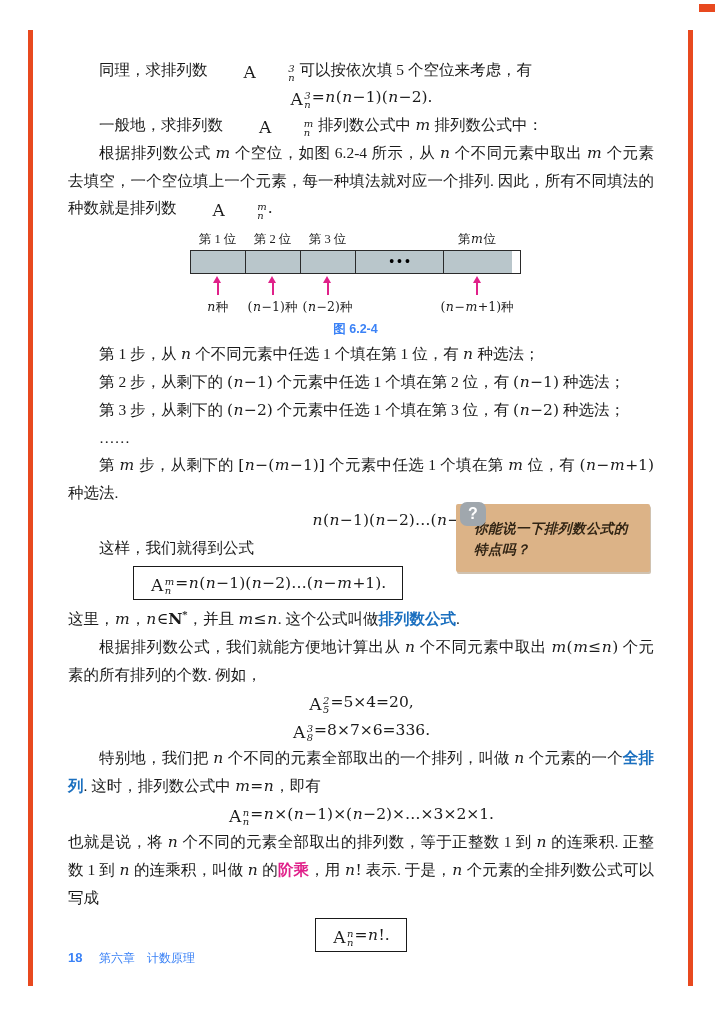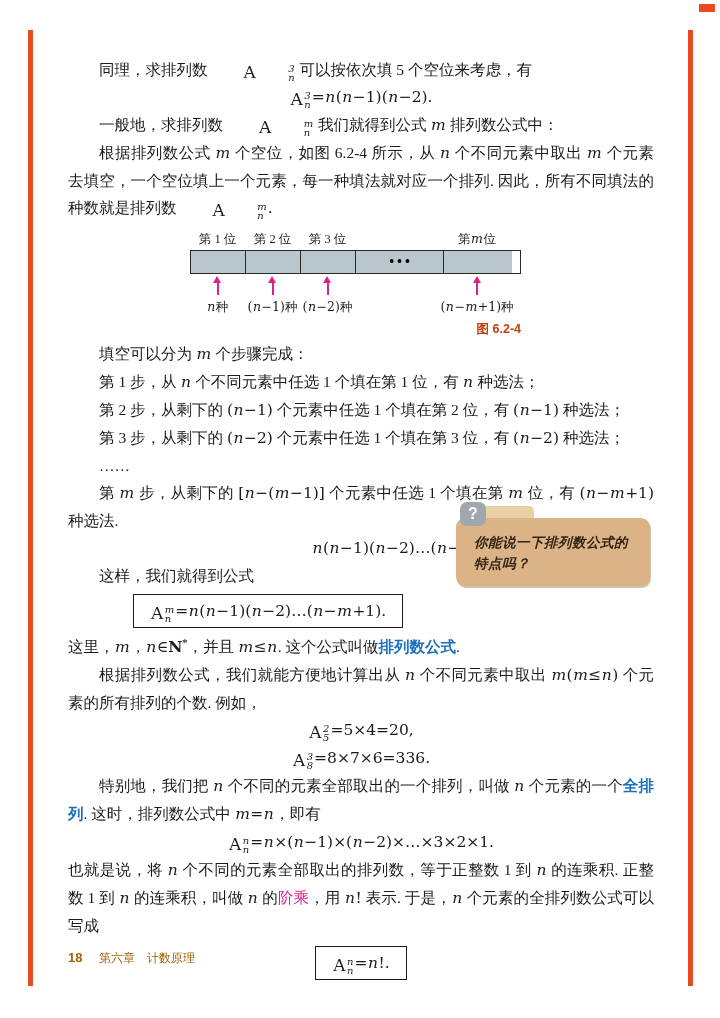--- a/index.html
+++ b/index.html
@@ -28,21 +28,21 @@
   }
   .para{margin:0;}
   .indent{text-indent:2em;}
   
   .sg-txt{}
   .sg-v{font-family:"DejaVu Serif",serif;font-style:italic;padding:0 .5px;}
   .sg-f{font-family:"DejaVu Serif","DejaVu Sans",serif;}
   .sg-bf{font-family:"DejaVu Serif",serif;font-weight:700;}
   .sg-sup{font-family:"DejaVu Serif",serif;vertical-align:super;font-size:10px;font-weight:700;line-height:0;}
   .sg-blue{color:var(--blue);font-weight:700;}
-  .sg-mag{color:var(--magenta);font-weight:400;}
+  .sg-mag{color:var(--magenta);font-weight:700;}
   .mA{display:inline-flex;align-items:center;font-family:"DejaVu Serif",serif;line-height:1;vertical-align:-3px;margin:0 1px;}
   .mA-L{font-size:17px;}
   .mA-S{display:inline-flex;flex-direction:column;font-size:10px;font-style:italic;margin-left:1.5px;}
   .mA-sup,.mA-sub{display:block;line-height:9px;height:9px;}
   
   .formula-line{text-align:center;margin:0;}
   .formula-line.left-offset{text-align:center;margin-left:100px;}
   .fbox-row{margin:5px 0;}
   .fbox-row.left{margin-left:65px;}
   .fbox-row.center{text-align:center;margin:7px 0;}
@@ -57,32 +57,32 @@
   .fig-top{margin-bottom:3px;height:17px;}
   .fig-boxes{display:flex;border:1px solid #2a2a2a;height:24px;}
   .fig-boxes .cell{background:var(--box-fill);border-right:1px solid #2a2a2a;display:flex;align-items:center;justify-content:center;}
   .fig-boxes .cell.last{border-right:none;}
   .fig-boxes .dots{font-weight:700;font-size:14px;letter-spacing:3px;color:#000;text-indent:3px;}
   .fig-arrows{height:22px;margin-top:2px;align-items:flex-start;}
   .arr{position:relative;display:inline-block;width:2px;height:12px;background:var(--magenta);margin-top:7px;}
   .arr::before{content:"";position:absolute;left:-3.5px;top:-7px;width:0;height:0;
     border-left:4.5px solid transparent;border-right:4.5px solid transparent;border-bottom:7px solid var(--magenta);}
   .fig-albs{height:17px;}
-  .fig-cap{display:block;width:331px;text-align:right;margin-top:6px;
-    font-family:"Liberation Sans","DejaVu Sans",sans-serif;font-weight:700;font-size:12.5px;color:#c2410c;}
+  .fig-cap{display:block;width:331px;text-align:center;margin-top:6px;
+    font-family:"Liberation Sans","DejaVu Sans",sans-serif;font-weight:700;font-size:12.5px;color:#3b82f6;}
   
   .callout{position:absolute;left:456px;top:504px;width:194px;}
   .callout-tab{position:absolute;top:2px;left:16px;width:62px;height:22px;background:var(--callout-tab);border-radius:5px 5px 0 0;}
   .callout-q{position:absolute;top:-2px;left:4px;width:26px;height:24px;background:var(--question-gray);color:#fff;
     border-radius:7px;font-family:"Liberation Sans",sans-serif;font-weight:700;font-size:16px;line-height:24px;text-align:center;z-index:3;}
-  .callout-card{position:relative;z-index:2;margin-top:14px;background:var(--callout-bg);border-radius:9px;
+  .callout-card{position:relative;z-index:2;background:var(--callout-bg);border-radius:2px;
     padding:14px 12px 12px 18px;box-shadow:1px 2px 0 rgba(120,80,30,.35);min-height:66px;}
   .callout-text{font-style:italic;font-weight:700;font-size:13.5px;line-height:21px;color:#312414;letter-spacing:.5px;}
   
-  .footer{position:absolute;left:68px;top:948px;font-family:"Liberation Sans","DejaVu Sans",sans-serif;color:#a16207;}
+  .footer{position:absolute;left:68px;top:948px;font-family:"Liberation Sans","DejaVu Sans",sans-serif;color:#3b82f6;}
   .footer .pnum{font-size:13px;font-weight:700;margin-right:12px;}
   .footer .chap{font-size:12px;}
 </style>
 </head>
 <body>
 
 <div class="page">
   <div class="rule-left"></div>
   <div class="rule-right"></div>
   <div class="tick-top-right"></div>
@@ -101,21 +101,21 @@
             <span class="mA-sup">3</span>
             <span class="mA-sub">n</span>
           </span>
         </span><span class="sg-f">=</span><span class="sg-v">n</span><span class="sg-f">(</span><span class="sg-v">n</span><span class="sg-f">−1)(</span><span class="sg-v">n</span><span class="sg-f">−2).</span></div>
     <p class="para indent"><span class="sg-txt">一般地，求排列数 </span><span class="mA">
           <span class="mA-L">A</span>
           <span class="mA-S">
             <span class="mA-sup">m</span>
             <span class="mA-sub">n</span>
           </span>
-        </span><span class="sg-txt"> 我们就得到公式 </span><span class="sg-v">m</span><span class="sg-txt"> 排列数公式中：</span></p>
+        </span><span class="sg-txt"> 排列数公式中 </span><span class="sg-v">m</span><span class="sg-txt"> 排列数公式中：</span></p>
     <p class="para indent"><span class="sg-txt">根据排列数公式 </span><span class="sg-v">m</span><span class="sg-txt"> 个空位，如图 6.2-4 所示，从 </span><span class="sg-v">n</span><span class="sg-txt"> 个不同元素中取出 </span><span class="sg-v">m</span><span class="sg-txt"> 个元素去填空，一个空位填上一个元素，每一种填法就对应一个排列. 因此，所有不同填法的种数就是排列数 </span><span class="mA">
           <span class="mA-L">A</span>
           <span class="mA-S">
             <span class="mA-sup">m</span>
             <span class="mA-sub">n</span>
           </span>
         </span><span class="sg-f">.</span></p>
 
     <figure class="fig">
       <div class="fig-row fig-top">
@@ -180,21 +180,20 @@
             <span class="sg-v">n</span>
             <span class="sg-f">−</span>
             <span class="sg-v">m</span>
             <span class="sg-f">+1)</span>
             <span class="sg-txt"> 种</span>
           </span>
       </div>
       <figcaption class="fig-cap">图 6.2-4</figcaption>
     </figure>
 
-    <p class="para indent"><span class="sg-txt">填空可以分为 </span><span class="sg-v">m</span><span class="sg-txt"> 个步骤完成：</span></p>
     <p class="para indent"><span class="sg-txt">第 1 步，从 </span><span class="sg-v">n</span><span class="sg-txt"> 个不同元素中任选 1 个填在第 1 位，有 </span><span class="sg-v">n</span><span class="sg-txt"> 种选法；</span></p>
     <p class="para indent"><span class="sg-txt">第 2 步，从剩下的 </span><span class="sg-f">(</span><span class="sg-v">n</span><span class="sg-f">−1)</span><span class="sg-txt"> 个元素中任选 1 个填在第 2 位，有 </span><span class="sg-f">(</span><span class="sg-v">n</span><span class="sg-f">−1)</span><span class="sg-txt"> 种选法；</span></p>
     <p class="para indent"><span class="sg-txt">第 3 步，从剩下的 </span><span class="sg-f">(</span><span class="sg-v">n</span><span class="sg-f">−2)</span><span class="sg-txt"> 个元素中任选 1 个填在第 3 位，有 </span><span class="sg-f">(</span><span class="sg-v">n</span><span class="sg-f">−2)</span><span class="sg-txt"> 种选法；</span></p>
     <p class="para indent"><span class="sg-txt">……</span></p>
     <p class="para indent"><span class="sg-txt">第 </span><span class="sg-v">m</span><span class="sg-txt"> 步，从剩下的 </span><span class="sg-f">[</span><span class="sg-v">n</span><span class="sg-f">−(</span><span class="sg-v">m</span><span class="sg-f">−1)]</span><span class="sg-txt"> 个元素中任选 1 个填在第 </span><span class="sg-v">m</span><span class="sg-txt"> 位，有 </span><span class="sg-f">(</span><span class="sg-v">n</span><span class="sg-f">−</span><span class="sg-v">m</span><span class="sg-f">+1)</span><span class="sg-txt"> 种选法.</span></p>
     <div class="formula-line left-offset"><span class="sg-v">n</span><span class="sg-f">(</span><span class="sg-v">n</span><span class="sg-f">−1)(</span><span class="sg-v">n</span><span class="sg-f">−2)…(</span><span class="sg-v">n</span><span class="sg-f">−</span><span class="sg-v">m</span><span class="sg-f">+1).</span></div>
     <p class="para indent"><span class="sg-txt">这样，我们就得到公式</span></p>
     <div class="fbox-row left">
       <span class="fbox"><span class="mA">
             <span class="mA-L">A</span>

